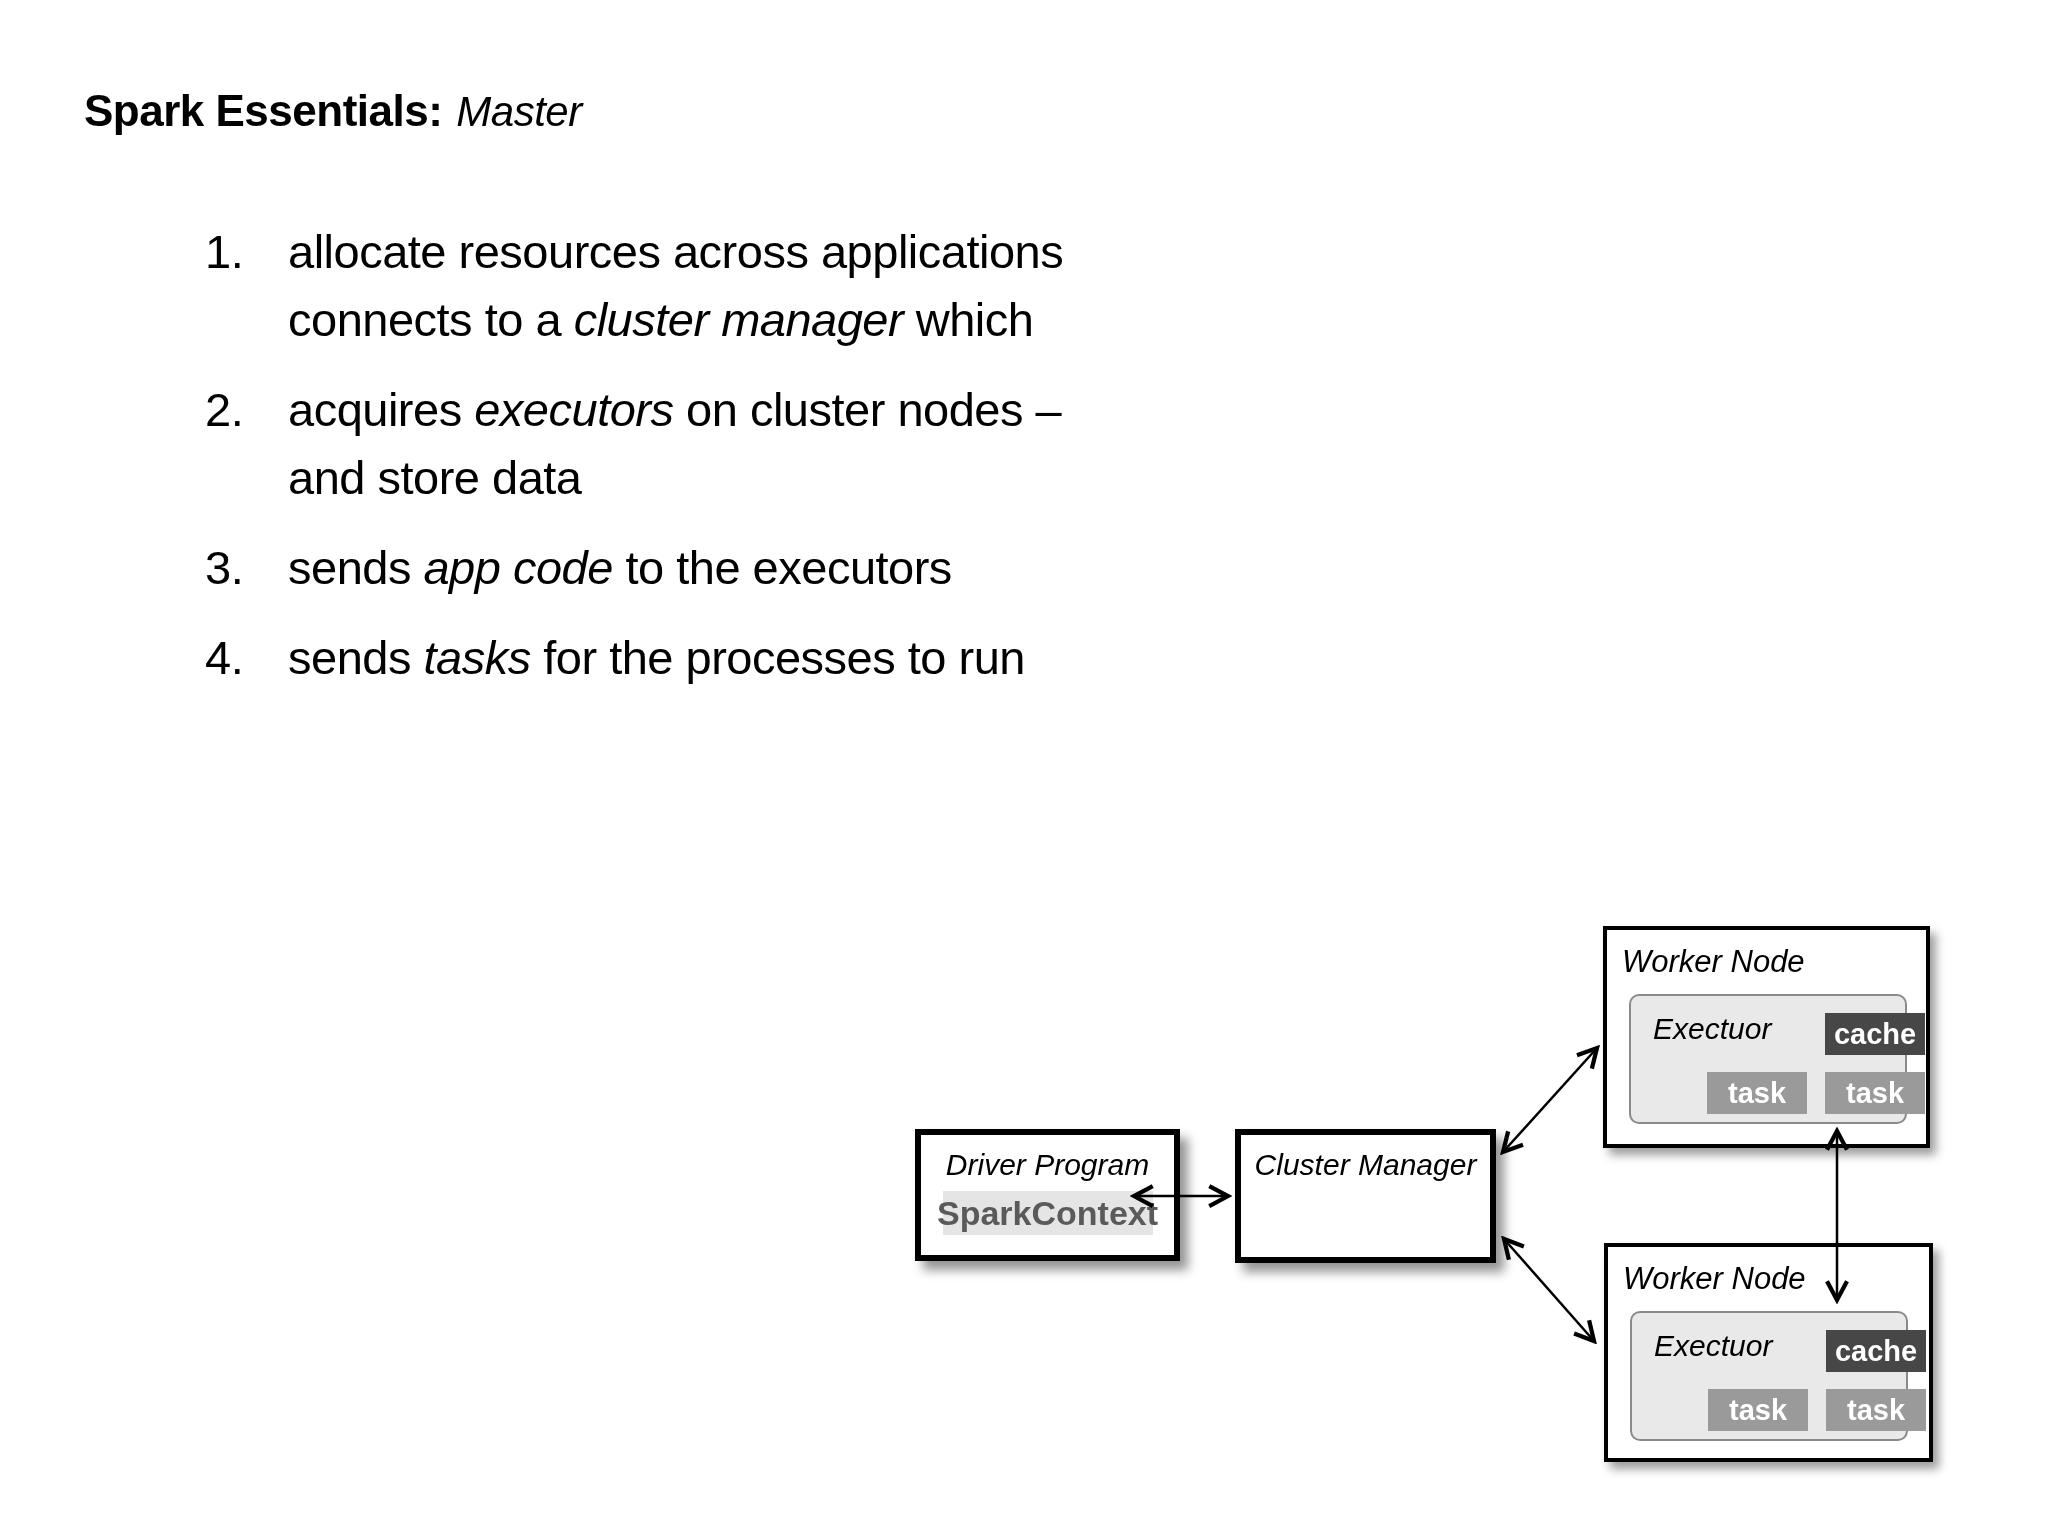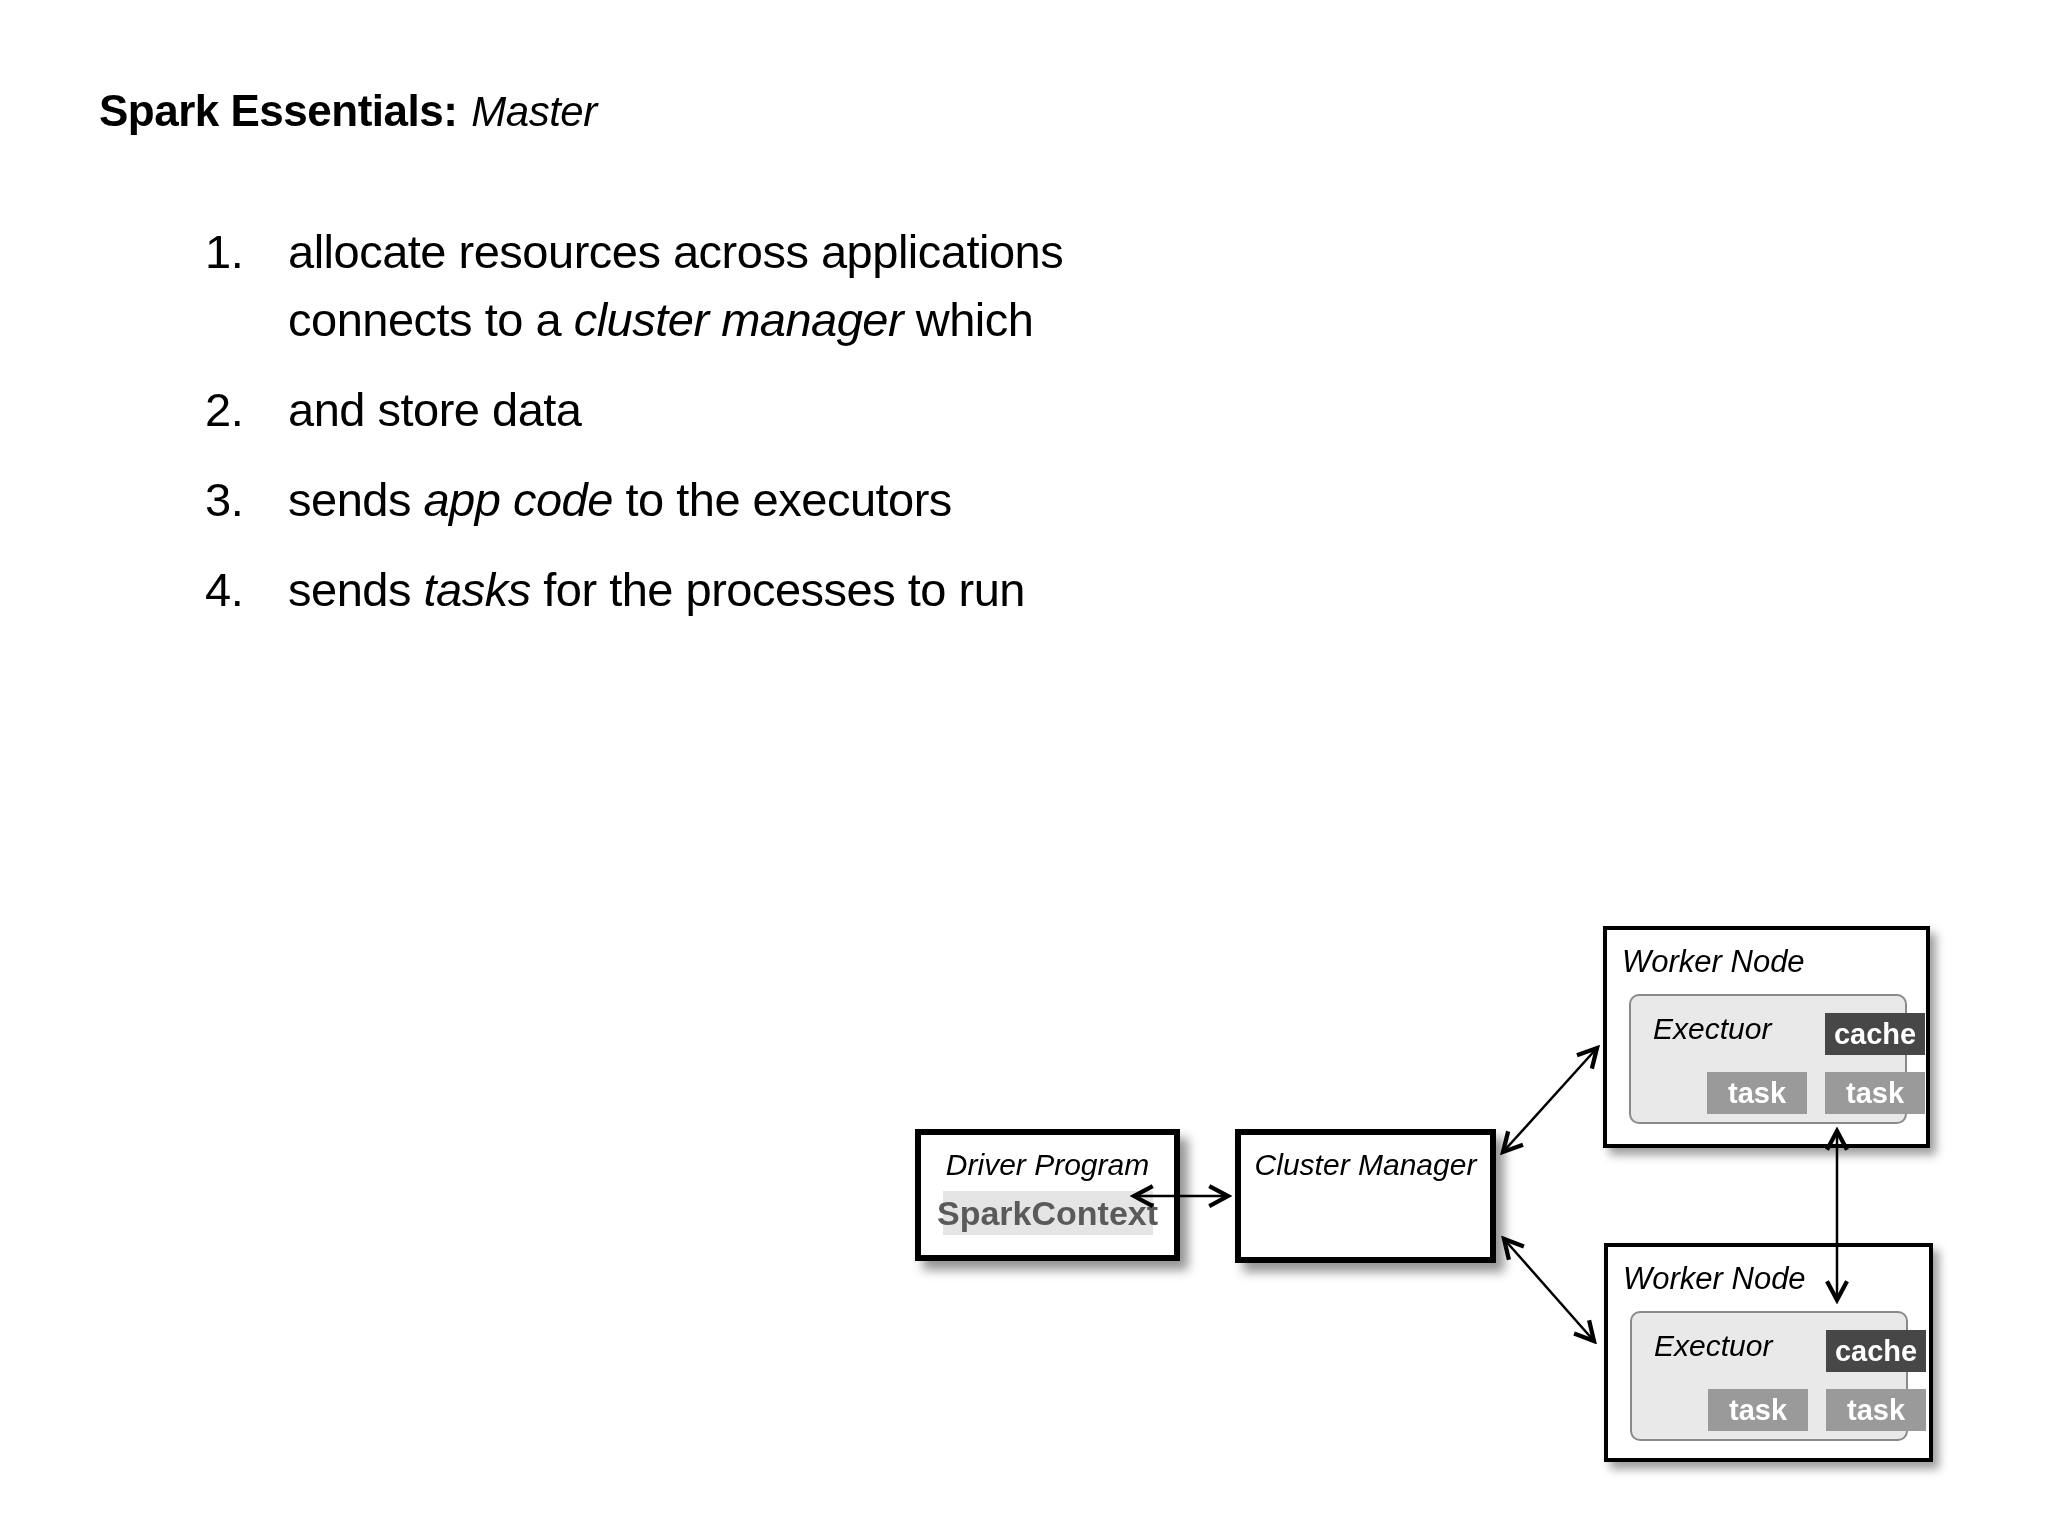--- a/index.html
+++ b/index.html
@@ -13,21 +13,21 @@
     position: relative;
     width: 2048px;
     height: 1536px;
     background: #ffffff;
     overflow: hidden;
   }
 
   
   .title {
     position: absolute;
-    left: 99px;
+    left: 84px;
     top: 86px;
     font-size: 44px;
     letter-spacing: -0.5px;
     white-space: nowrap;
   }
   .title-lead { font-weight: bold; }
   .title-emph { font-style: italic; font-size: 42px; margin-left: 14px; }
 
   
   .list {
@@ -160,20 +160,21 @@
       <span class="list-num">1.</span>
       <span class="list-lines">
         <span class="list-line"><span>allocate resources across applications</span></span>
         <span class="list-line"><span>connects to a </span><span class="seg-italic">cluster manager</span><span> which</span></span>
       </span>
     </div>
 
     <div class="list-item">
       <span class="list-num">2.</span>
       <span class="list-lines">
+        <span class="list-line"><span>acquires </span><span class="seg-italic">executors</span><span> on cluster nodes –</span></span>
         <span class="list-line"><span>and store data</span></span>
       </span>
     </div>
 
     <div class="list-item">
       <span class="list-num">3.</span>
       <span class="list-lines">
         <span class="list-line"><span>sends </span><span class="seg-italic">app code</span><span> to the executors</span></span>
       </span>
     </div>

